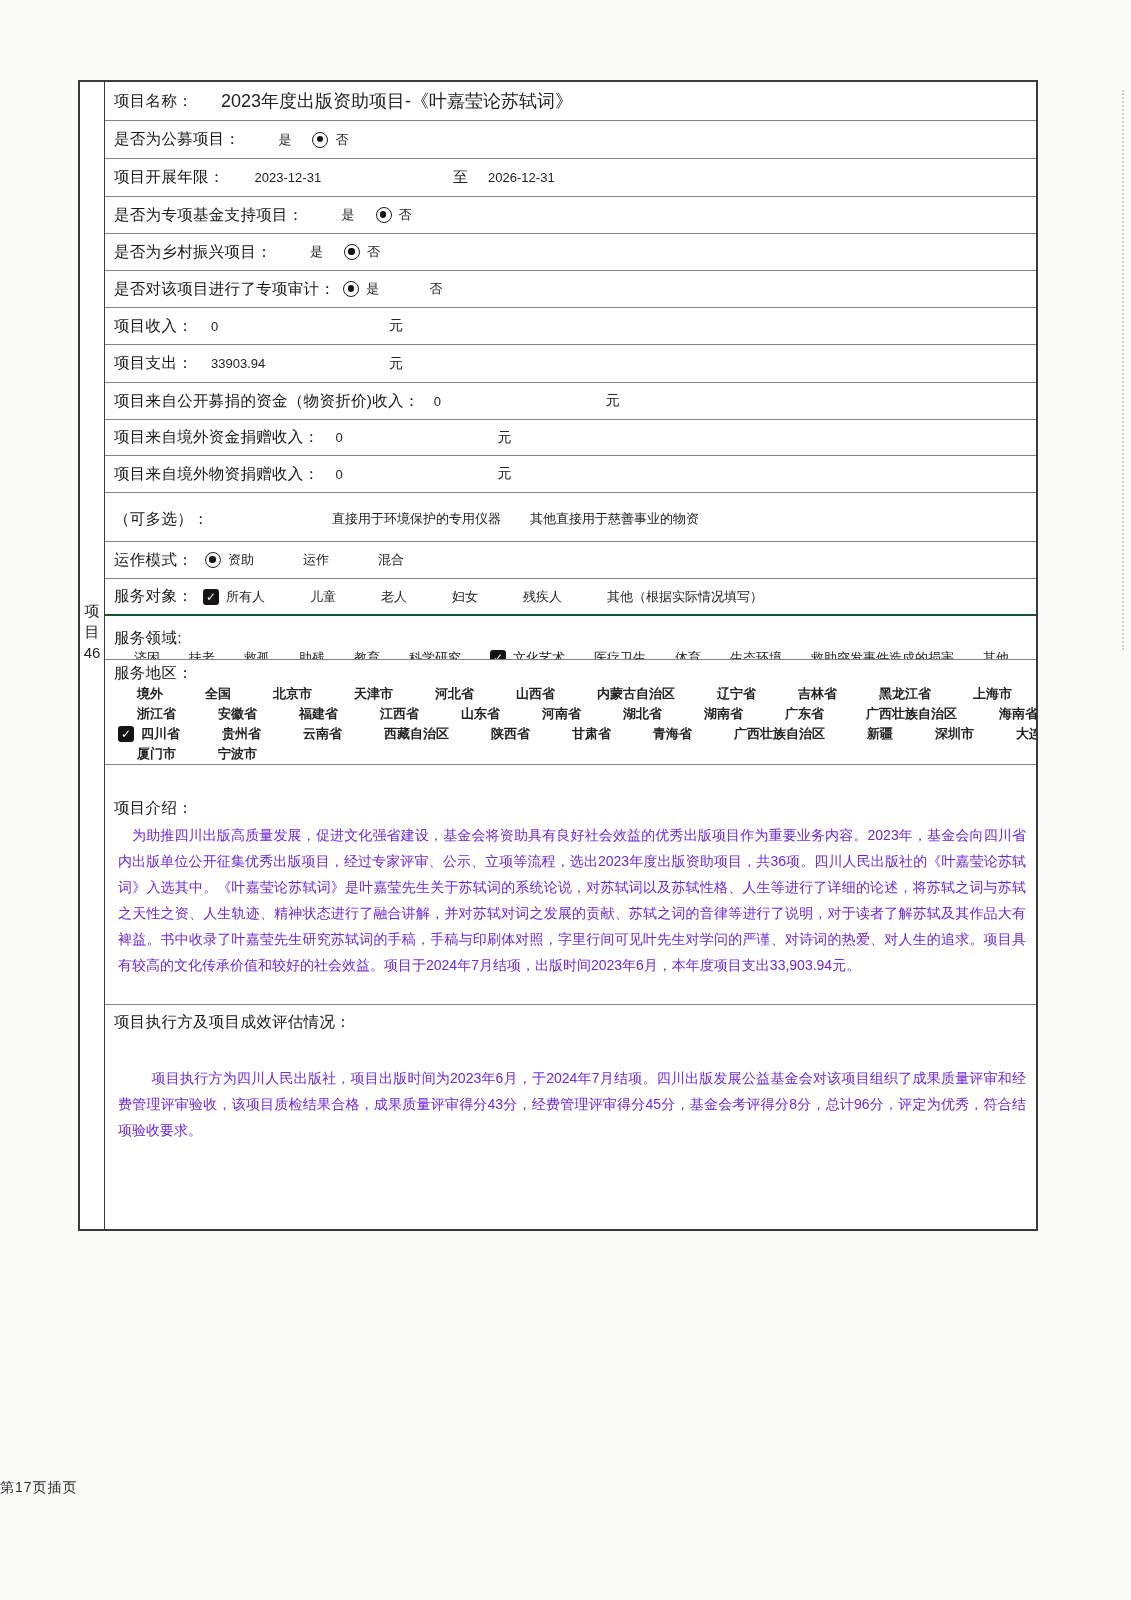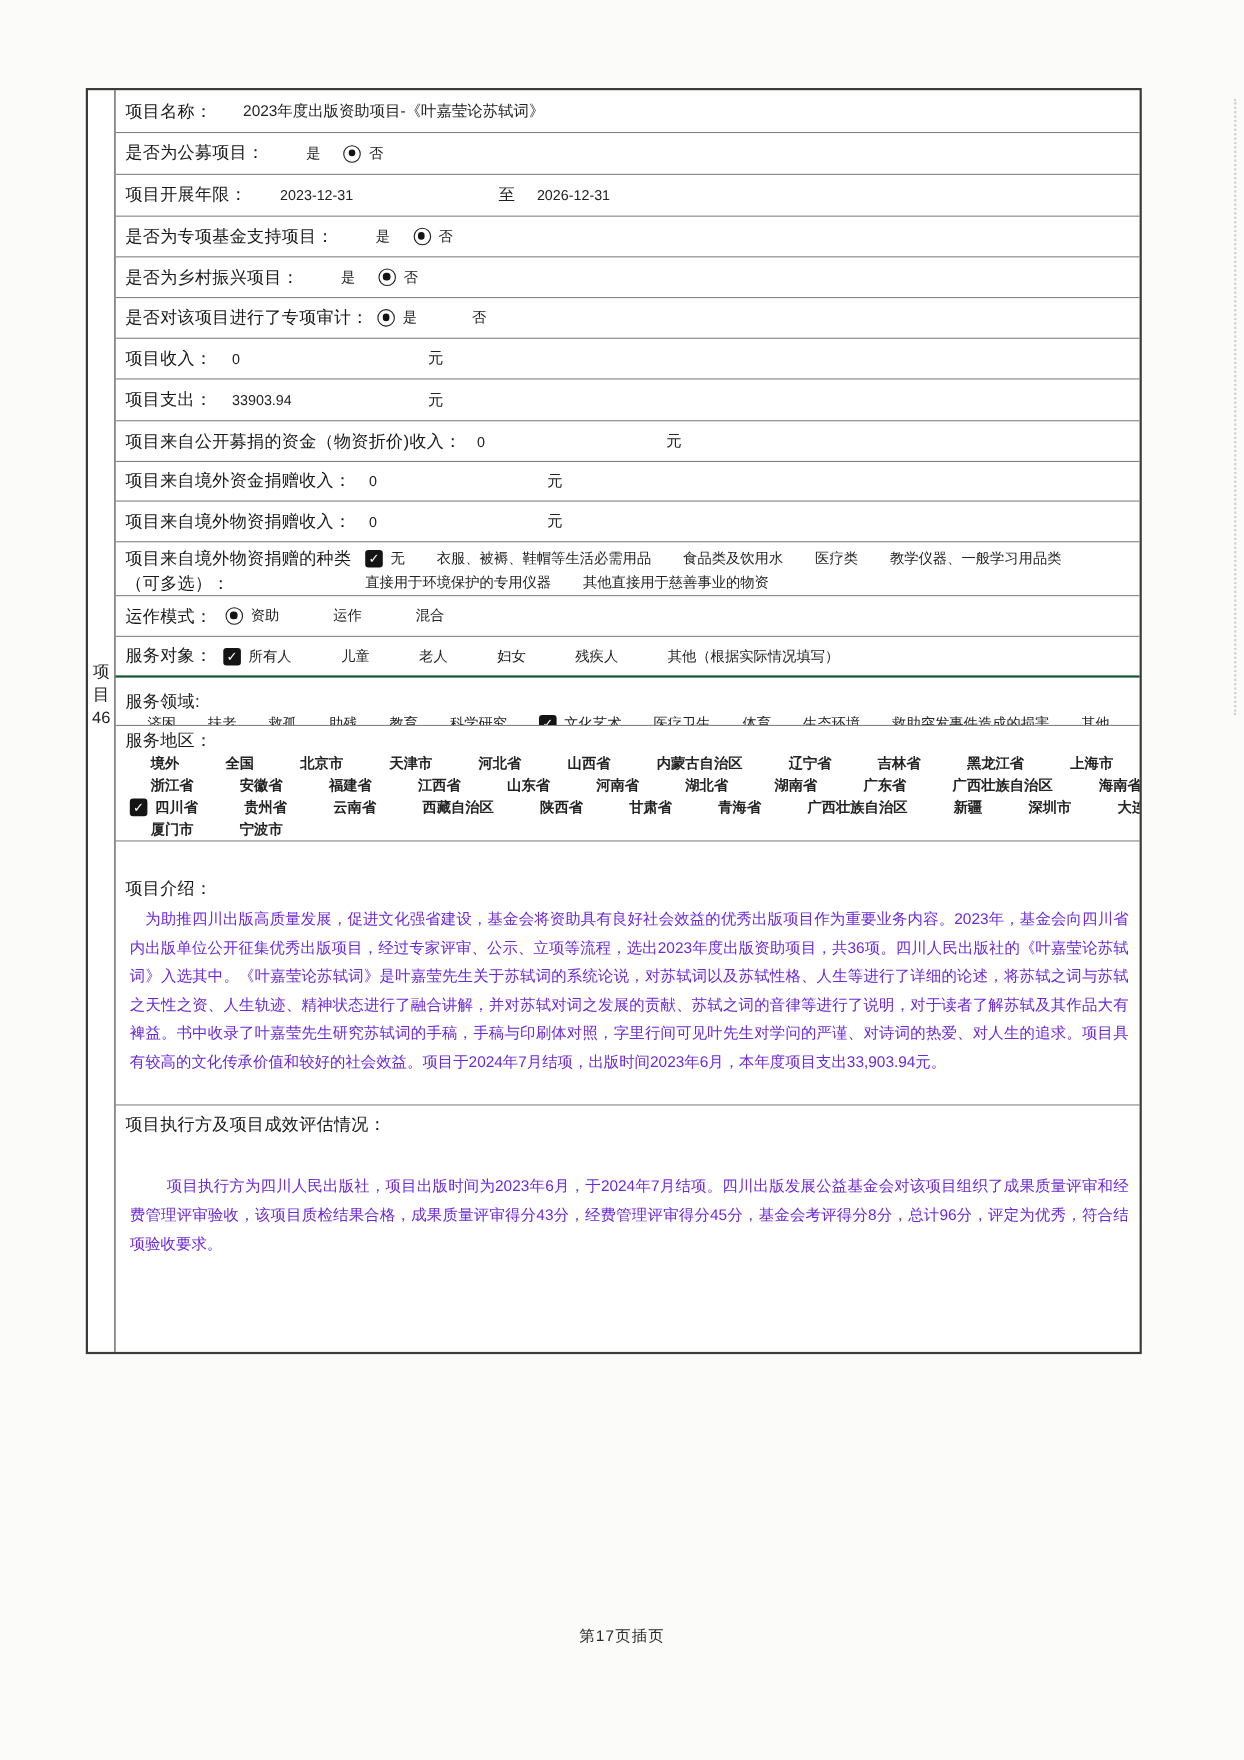--- a/index.html
+++ b/index.html
@@ -70,21 +70,21 @@
     width:16px; height:16px; flex:0 0 auto;
     border:1.6px solid #1d1d1d; border-radius:50%;
     position:relative; background:#fff;
   }
   .radio::after {
     content:""; position:absolute; left:3.4px; top:3.4px; width:6.4px; height:6.4px;
     background:#141414; border-radius:50%;
   }
 
   
-  .r1 .val { margin-left:28px; font-size:14px;text-align:center; }
+  .r1 .val { margin-left:28px; font-size:18px;text-align:center; }
   .r2 .opts,.r4 .opts,.r5 .opts { margin-left:38px; gap:21px; }
   .r6 .opts { margin-left:8px; gap:50px; }
   .r3 .val.start { margin-left:30px; }
   .r3 .to { margin-left:132px; font-size:15px; }
   .r3 .val.end { margin-left:20px; }
   .r7 .val,.r8 .val { margin-left:18px; min-width:178px; }
   .r9 .val { margin-left:14px; min-width:172px; }
   .r10 .val,.r11 .val { margin-left:16px; min-width:162px; }
 
   .r12 { padding-top:4px; }
@@ -108,21 +108,21 @@
   .r17 .hdr,.r18 .hdr { height:24px; display:flex; align-items:center; flex:0 0 auto; }
   .para {
     font-size:14px; line-height:26px; color:#6d28d9;
     text-align:justify; padding:1px 10px 0 4px;
   }
   .para.indent1 { text-indent:1em; }
   .para.indent2 { text-indent:2.4em; }
 
   .footer {
     position:absolute; left:0; top:1479px; width:100%;
-    text-align:center; font-size:14px; color:#2a2a2a; letter-spacing:1px;
+    font-size:14px; color:#2a2a2a; letter-spacing:1px;
   }
 </style>
 </head>
 <body>
 
 <div class="sheet">
   <div class="artifact"></div>
 
   <div class="form-table">
     <div class="side-col">
@@ -226,42 +226,20 @@
         <span class="unit">元</span>
       </div>
 
       <div class="row r11">
         <span class="lbl">项目来自境外物资捐赠收入：</span>
         <span class="val">0</span>
         <span class="unit">元</span>
       </div>
 
       <div class="row r12 multiline">
-        <div class="line">
-          <span class="lbl lbl-w">项目来自境外物资捐赠的种类</span>
-          <span class="opts">
-
-          <span class="opt">
-                <span class="cb"></span>
-                <span>无</span>
-              </span>
-              <span class="opt">
-                <span>衣服、被褥、鞋帽等生活必需用品</span>
-              </span>
-              <span class="opt">
-                <span>食品类及饮用水</span>
-              </span>
-              <span class="opt">
-                <span>医疗类</span>
-              </span>
-              <span class="opt">
-                <span>教学仪器、一般学习用品类</span>
-              </span>
-            </span>
-        </div>
         <div class="line">
           <span class="lbl lbl-w">（可多选）：</span>
           <span class="opts">
 
           <span class="opt">
                 <span>直接用于环境保护的专用仪器</span>
               </span>
               <span class="opt">
                 <span>其他直接用于慈善事业的物资</span>
               </span>

